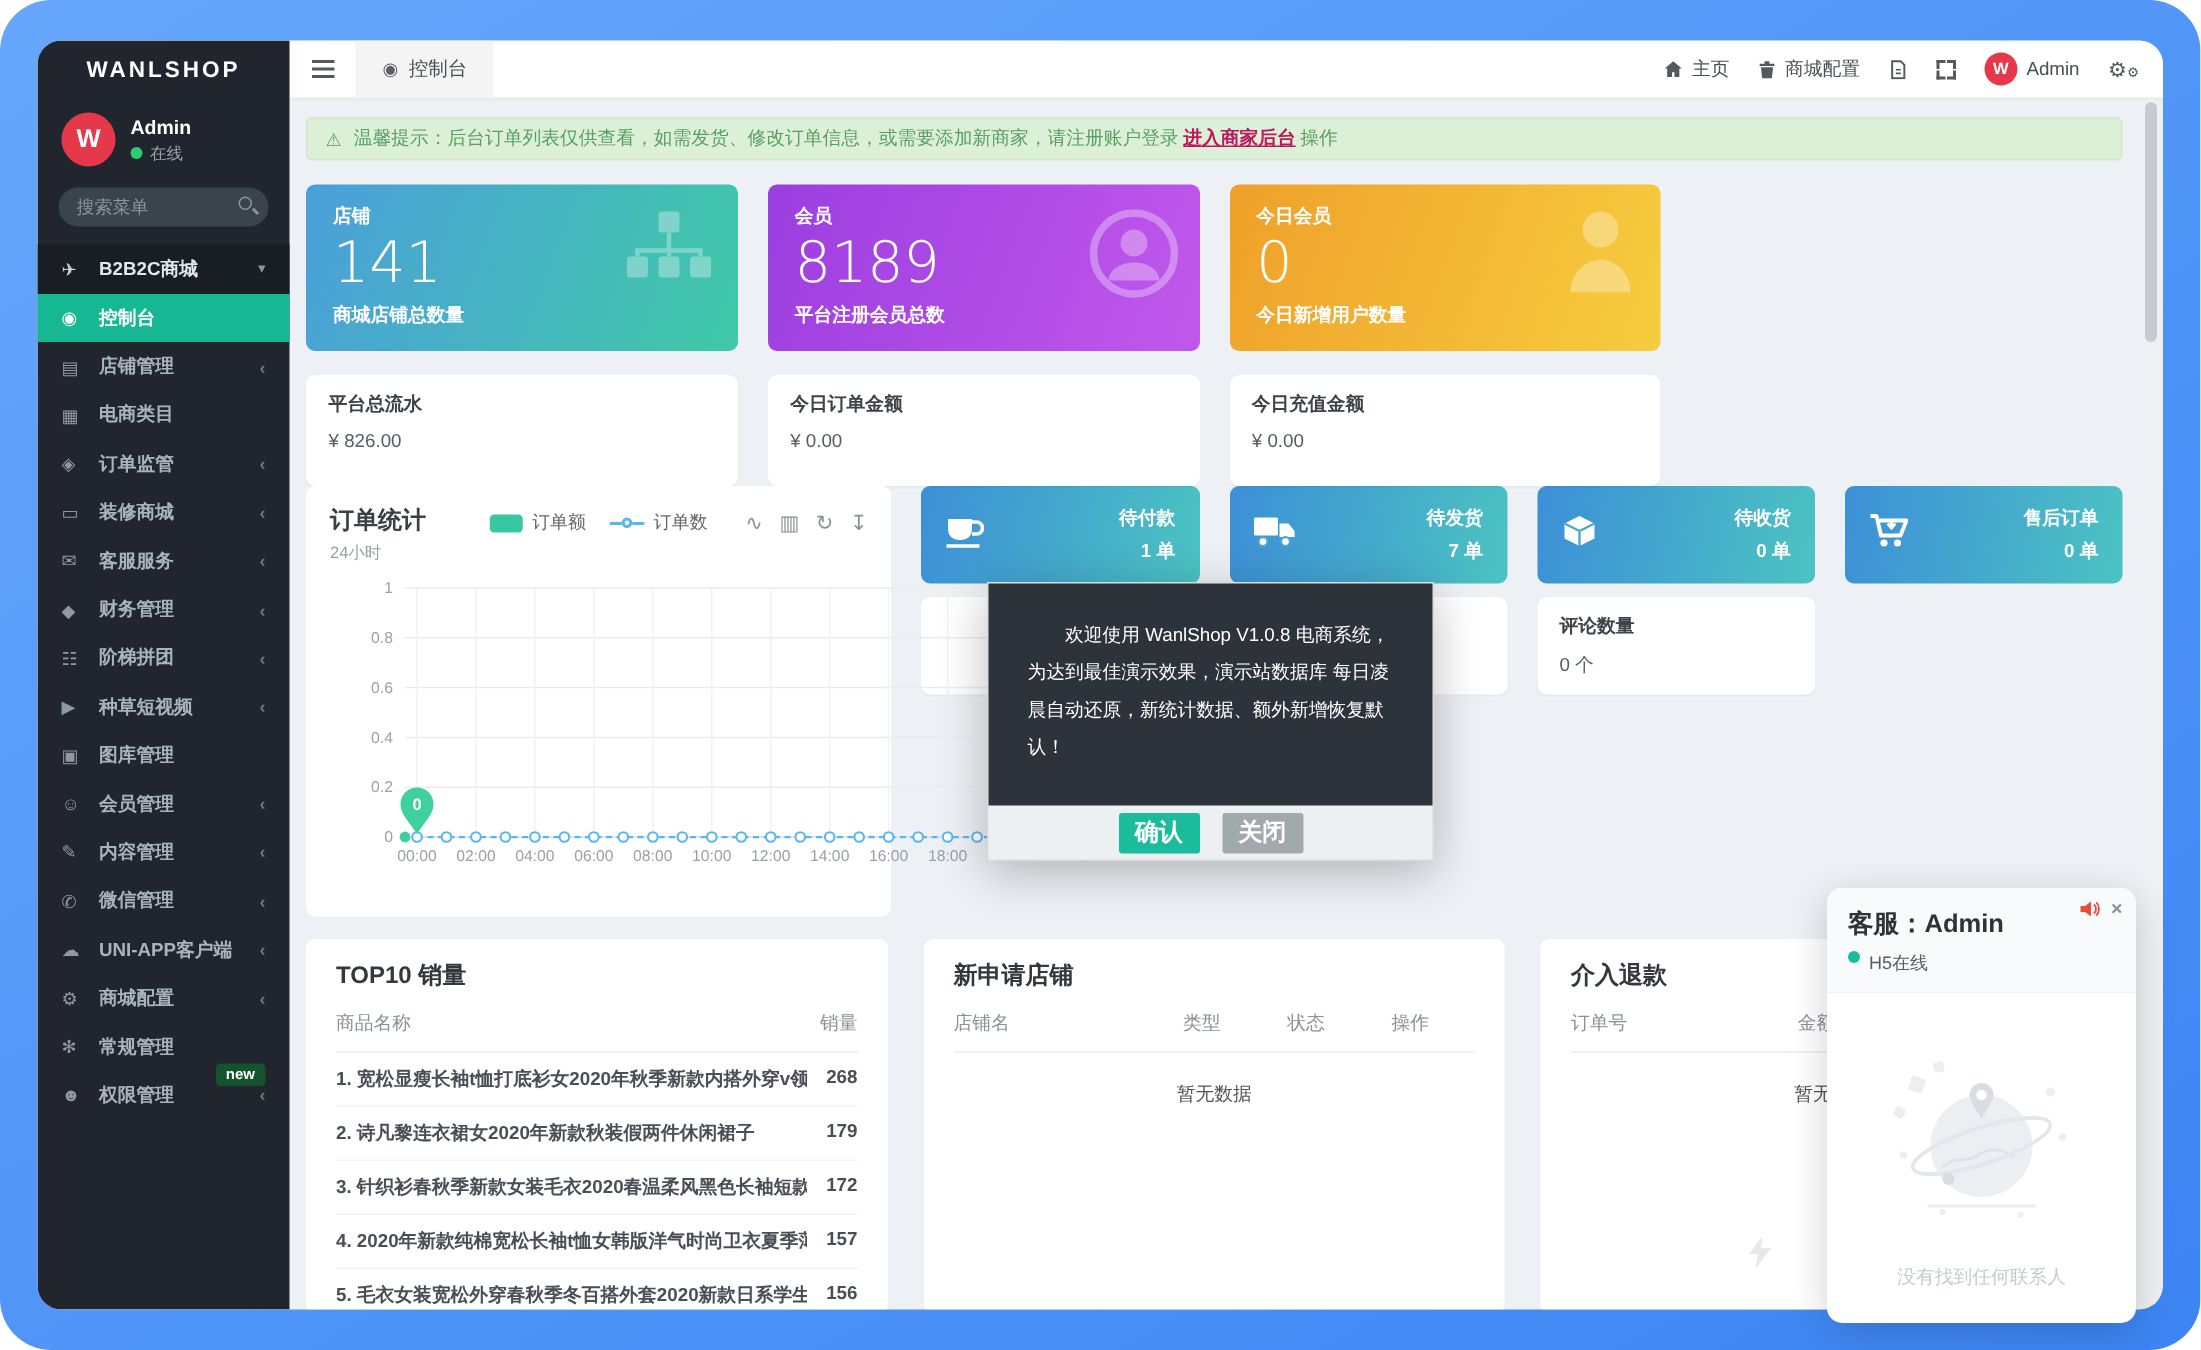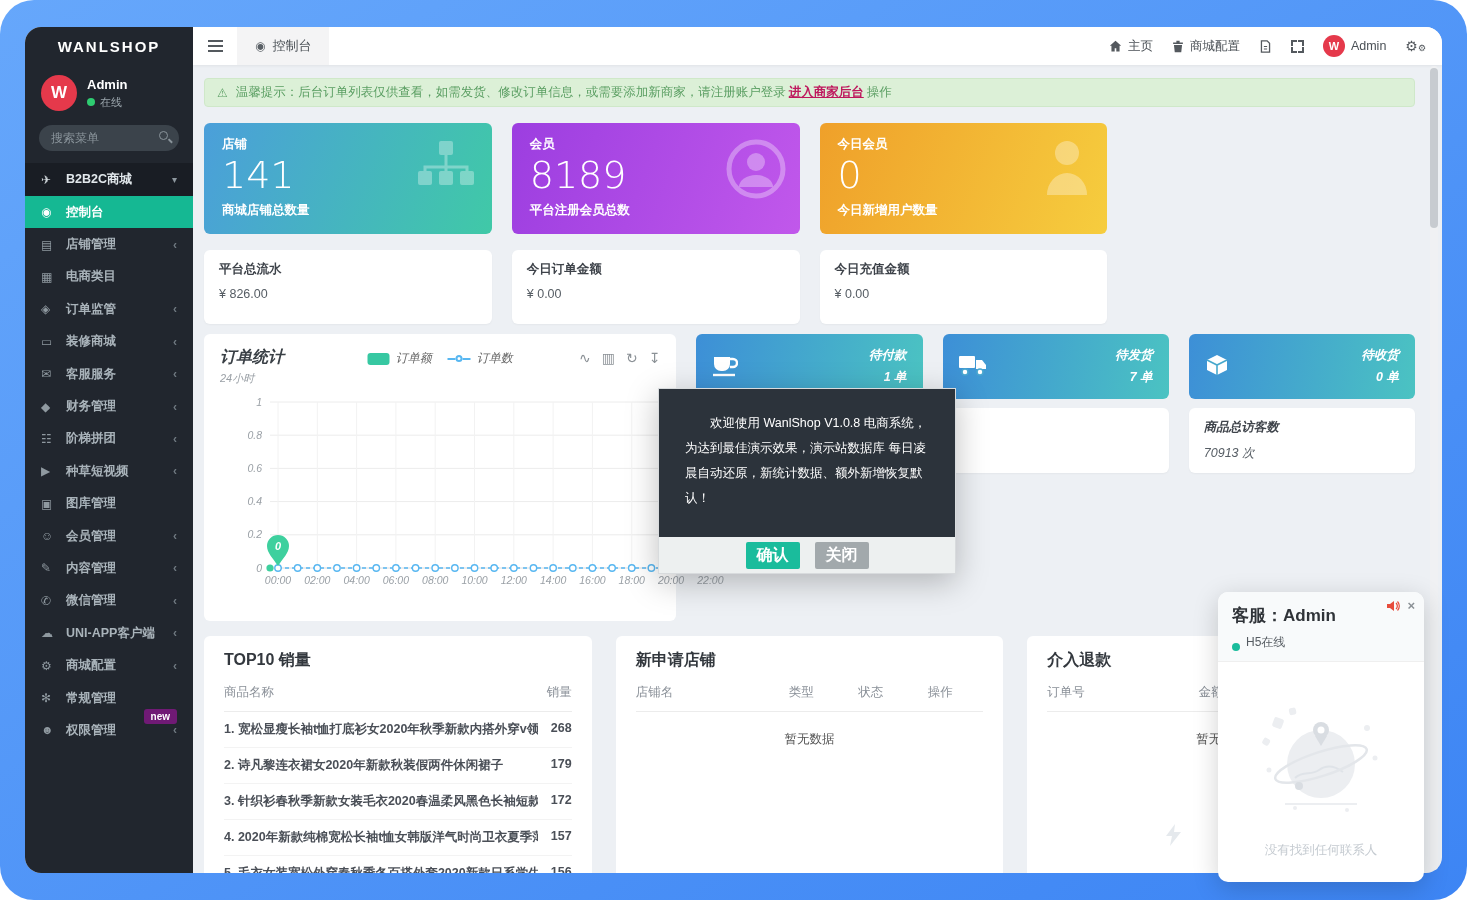--- a/index.html
+++ b/index.html
@@ -23,21 +23,21 @@
   .mag::after{content:"";position:absolute;left:8px;top:8px;width:5px;height:1.5px;background:#8a949b;transform:rotate(45deg);}
   .section{height:33px;display:flex;align-items:center;padding:0 16px;background:#191d24;color:#e2e8ec;font-size:12.5px;font-weight:bold;}
   .section .mi{width:18px;margin-right:7px;font-size:12px;color:#cfd6da;}
   .section .arrow{margin-left:auto;font-size:10px;color:#8d979e;}
   .item{height:32.4px;display:flex;align-items:center;padding:0 16px;font-size:12.5px;font-weight:bold;color:#a9b3ba;cursor:pointer;}
   .item .mi{width:18px;margin-right:7px;text-align:left;font-size:12px;color:#8f99a0;}
   .item .lbl{white-space:nowrap;}
   .item .arrow{margin-left:auto;color:#6f7980;font-size:12px;}
   .item.active{background:#15b893;color:#fff;}
   .item.active .mi{color:#fff;}
-  .badge-new{margin-left:auto;background:#701a75;color:#fff;font-size:10px;font-weight:bold;padding:2px 7px;border-radius:3px;margin-top:36px;}
+  .badge-new{margin-left:auto;background:#14532d;color:#fff;font-size:10px;font-weight:bold;padding:2px 7px;border-radius:3px;margin-top:36px;}
 
   
   .topbar{position:absolute;left:168px;right:0;top:0;height:38px;background:#fff;display:flex;align-items:center;z-index:4;box-shadow:0 1px 3px rgba(0,0,0,.06);}
   .burger{width:44px;height:38px;display:flex;align-items:center;justify-content:center;cursor:pointer;}
   .bars,.bars::before,.bars::after{width:15px;height:2px;background:#54595e;display:block;position:relative;}
   .bars::before,.bars::after{content:"";position:absolute;left:0;}
   .bars::before{top:-5px;}.bars::after{top:5px;}
   .tab{height:38px;display:flex;align-items:center;gap:7px;padding:0 18px;background:#f4f4f5;font-size:13px;color:#4a5056;cursor:pointer;}
   .tab .gl{font-size:12px;color:#5a6066;}
   .top-right{margin-left:auto;display:flex;align-items:center;gap:19px;padding-right:16px;font-size:12.5px;color:#4a5056;}
@@ -62,21 +62,21 @@
   .scard .lb{font-size:12.5px;font-weight:bold;}
   .scard .num{font-size:38px;font-weight:300;line-height:1.2;font-family:"DejaVu Sans",sans-serif;}
   .scard .ds{font-size:12.5px;font-weight:bold;margin-top:3px;}
   .scard .bigicon{position:absolute;right:14px;top:16px;opacity:.32;}
   .minis{display:grid;grid-template-columns:repeat(4,1fr);gap:20px;margin-top:16px;}
   .mini{background:#fff;border-radius:6px;padding:11px 15px;height:74px;position:relative;box-shadow:0 1px 2px rgba(0,0,0,.04);}
   .mini .lb,.icard .lb{font-size:12.5px;font-weight:bold;color:#3e434a;}
   .mini .val,.icard .val{font-size:12.5px;color:#565d64;margin-top:9px;}
   .mini .act{position:absolute;right:13px;top:32px;background:#17bc9b;color:#fff;font-size:11px;font-weight:bold;padding:2px 9px;border-radius:3px;cursor:pointer;}
 
-  .maingrid{display:grid;grid-template-columns:repeat(5,1fr);grid-auto-rows:65px;gap:9px 20px;margin-top:10px;font-style:italic;}
+  .maingrid{display:grid;grid-template-columns:repeat(6,1fr);grid-auto-rows:65px;gap:9px 20px;}
   .chartcard{grid-column:1/3;grid-row:1/5;background:#fff;border-radius:6px;padding:13px 16px 0;position:relative;}
   .chead-title{font-size:16px;font-weight:bold;color:#3a4046;}
   .chead-sub{font-size:11px;color:#9aa0a6;margin-top:3px;}
   .legend{position:absolute;left:50%;top:16px;transform:translateX(-50%);display:flex;gap:16px;align-items:center;font-size:12px;color:#666;}
   .leg-item{display:flex;align-items:center;gap:6px;}
   .sw-bar{width:22px;height:12px;border-radius:3px;background:#37c8a2;}
   .sw-line{display:flex;align-items:center;}
   .sw-line .seg{width:8px;height:2px;background:#58b7f1;}
   .sw-line .cir{width:7px;height:7px;border:2px solid #58b7f1;border-radius:50%;background:#fff;}
   .ctools{position:absolute;right:16px;top:16px;display:flex;gap:11px;color:#8b9196;font-size:14px;}
@@ -105,21 +105,21 @@
   .modal{position:absolute;left:658px;top:388px;width:298px;z-index:20;border:1px solid #d8dbdd;box-shadow:0 8px 30px rgba(0,0,0,.25);background:#edf0f0;}
   .modal-body{background:#2c333b;color:#fff;padding:22px 26px 26px;font-size:12.5px;line-height:2;text-indent:2em;min-height:121px;}
   .modal-foot{height:36px;display:flex;align-items:center;justify-content:center;gap:15px;}
   .btn{border:none;font-size:16px;color:#fff;padding:3px 11px;border-radius:2px;cursor:pointer;font-weight:bold;}
   .btn-ok{background:#1abc9c;}
   .btn-close{background:#a2a9ac;}
 
   .chat{position:absolute;left:1218px;top:592px;width:206px;height:290px;background:#fff;border-radius:10px;box-shadow:0 6px 26px rgba(0,0,0,.18);overflow:hidden;z-index:15;}
   .chat-head{background:#f8fafb;padding:12px 14px 10px;border-bottom:1px solid #efefef;position:relative;}
   .chat-title{font-size:17px;font-weight:bold;color:#2f3338;}
-  .chat-status{margin-top:7px;font-size:12px;color:#565c62;display:flex;align-items:flex-end;gap:6px;}
+  .chat-status{margin-top:7px;font-size:12px;color:#565c62;display:flex;align-items:flex-start;gap:6px;}
   .chat-status .dot{background:#1abc9c;}
   .chat-icons{position:absolute;right:9px;top:7px;display:flex;align-items:center;gap:7px;}
   .chat-close{color:#8a9095;font-size:13px;font-weight:bold;cursor:pointer;line-height:1;}
   .chat-body{text-align:center;padding-top:38px;}
   .chat-empty{font-size:12.5px;color:#c4cad0;margin-top:20px;}
 
   .fab{position:absolute;left:1150px;top:811px;width:48px;height:48px;border-radius:50%;background:rgba(255,255,255,.55);display:flex;align-items:center;justify-content:center;z-index:8;cursor:pointer;}
   .sb-track{position:absolute;left:1430px;top:66px;width:8px;height:804px;background:#f0f1f3;border-radius:4px;z-index:6;}
   .sb-thumb{position:absolute;left:1430px;top:68px;width:8px;height:160px;background:#c7cbd0;border-radius:4px;z-index:7;cursor:pointer;}
 </style>

